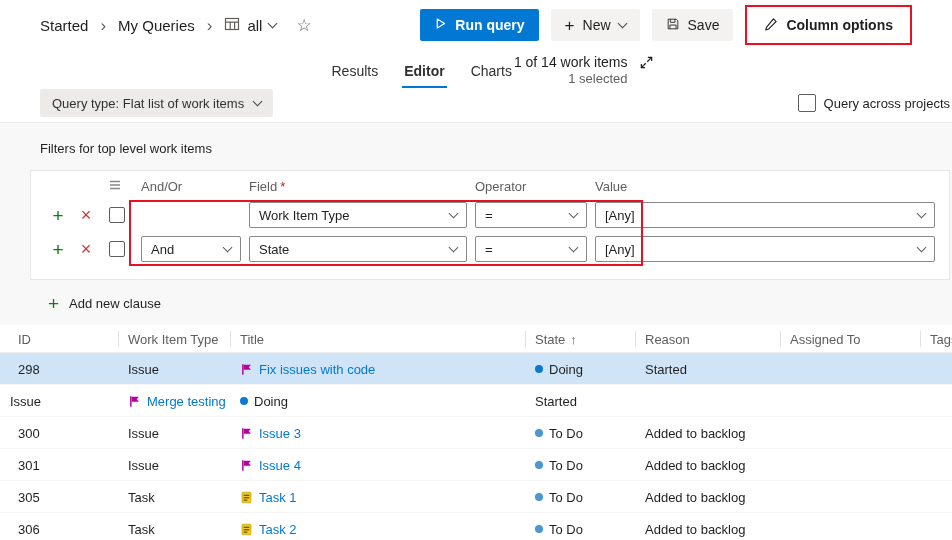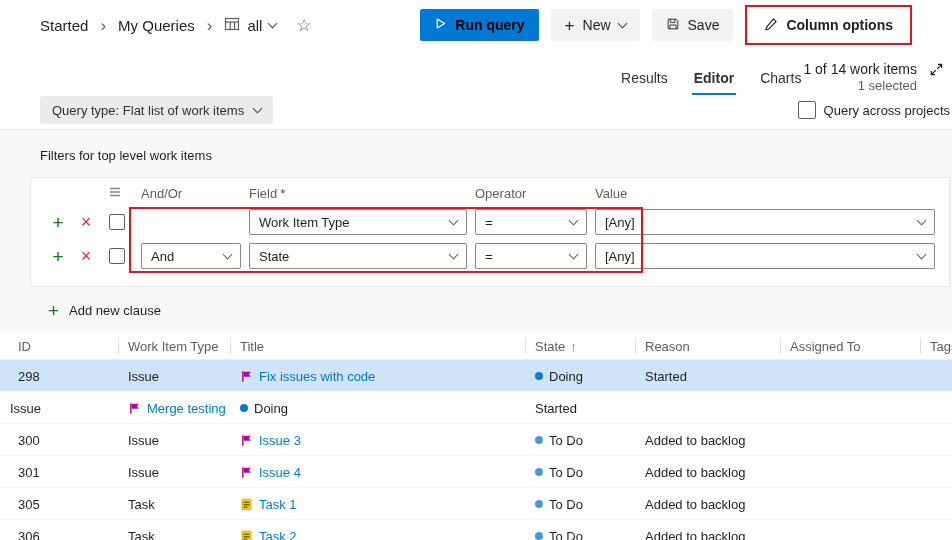--- a/index.html
+++ b/index.html
@@ -18,33 +18,33 @@
   .crumb { font-size: 15px; color: #201f1e; cursor: pointer; white-space: nowrap; }
   .crumb-sep { color: #605e5c; font-size: 17px; line-height: 1; }
   .query-title { display: flex; align-items: center; gap: 7px; cursor: pointer; }
   .query-name { font-size: 15px; }
   .star { font-size: 17px; color: #605e5c; margin-left: 8px; cursor: pointer; }
 
   .toolbar { display: flex; align-items: center; gap: 12px; }
   .btn { height: 32px; display: inline-flex; align-items: center; gap: 8px;
          padding: 0 14px; border: none; border-radius: 2px; background: #f3f2f1;
          font-family: inherit; font-size: 14px; color: #201f1e; cursor: pointer; white-space: nowrap; }
-  .btn.primary { background: #0078d4; color: #000000; font-weight: 600; }
+  .btn.primary { background: #0078d4; color: #ffffff; font-weight: 600; }
   .btn.ghost { background: #fff; font-weight: 600; text-align: center; }
   .plus-glyph { font-size: 17px; line-height: 1; font-weight: 400; }
 
   .chev { display: inline-block; width: 7px; height: 7px;
           border-right: 1.4px solid #484644; border-bottom: 1.4px solid #484644;
           transform: rotate(45deg); margin-top: -4px; }
 
   .annotation-wrap { display: inline-flex; border: 2.5px solid #e81123; padding: 2px 3px; }
 
   
-  .tabs-row { height: 38px; display: flex; justify-content: flex-end;
-              padding: 0 8px 0 40px; align-items: flex-start; margin-top: 7px; }
+  .tabs-row { height: 38px; display: flex; justify-content: center;
+              padding: 0 8px 0 40px; align-items: flex-start; }
   .tabs { display: flex; gap: 22px; align-items: flex-end; height: 100%; }
   .tab { font-size: 14px; padding: 8px 2px 7px 2px; color: #323130; cursor: pointer;
          border-bottom: 2px solid transparent; }
   .tab.active { font-weight: 700; border-bottom-color: #0078d4; }
   .status-area { display: flex; gap: 12px; align-items: flex-start; padding-top: 4px; }
   .status-lines { text-align: right; }
   .status-count { font-size: 14px; color: #201f1e; line-height: 17px; }
   .status-selected { font-size: 13px; color: #605e5c; line-height: 16px; }
   .icon-btn { cursor: pointer; display: inline-flex; margin-top: 1px; }
 

